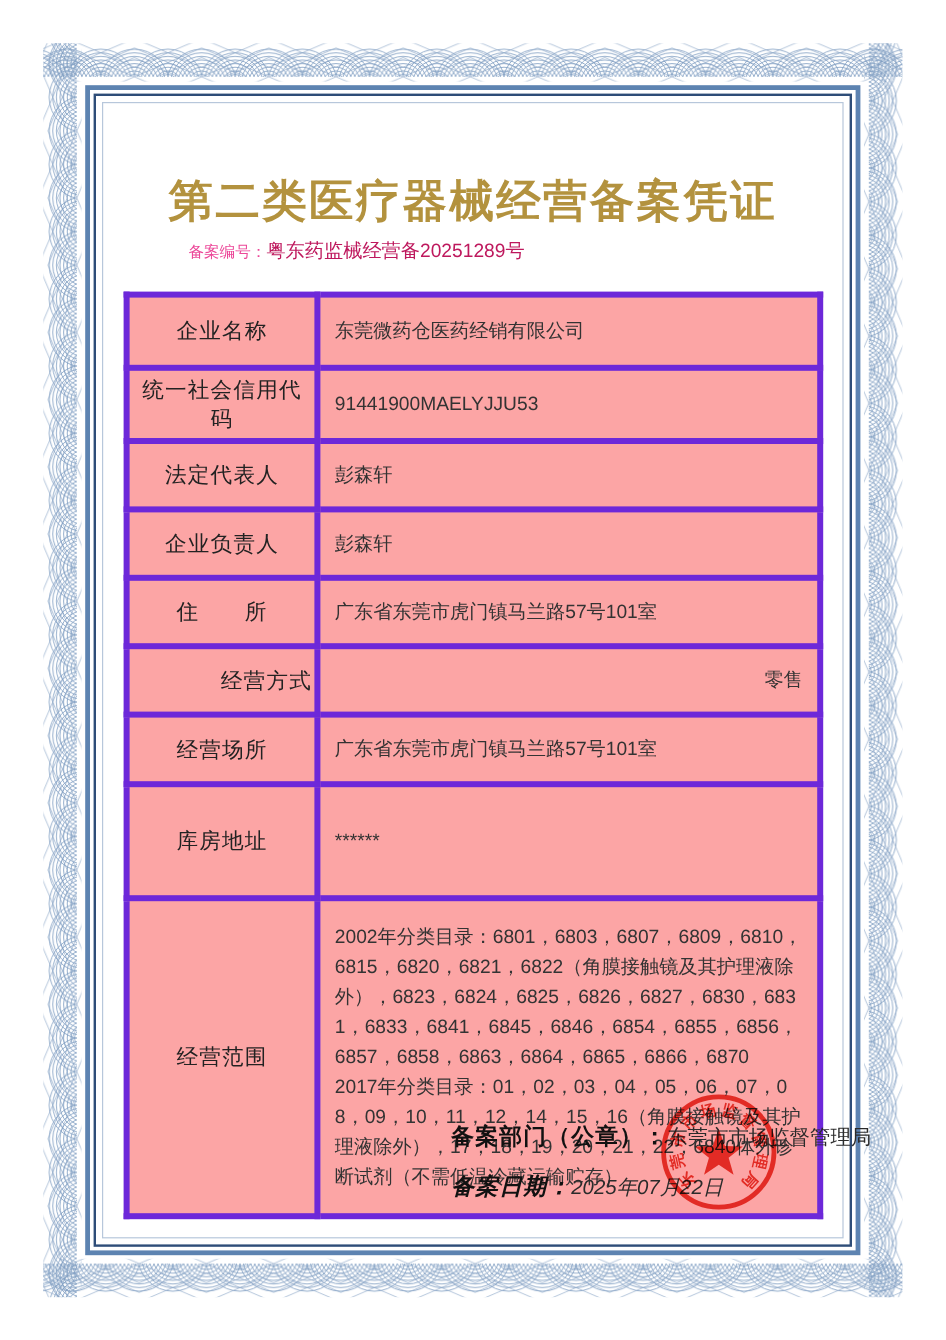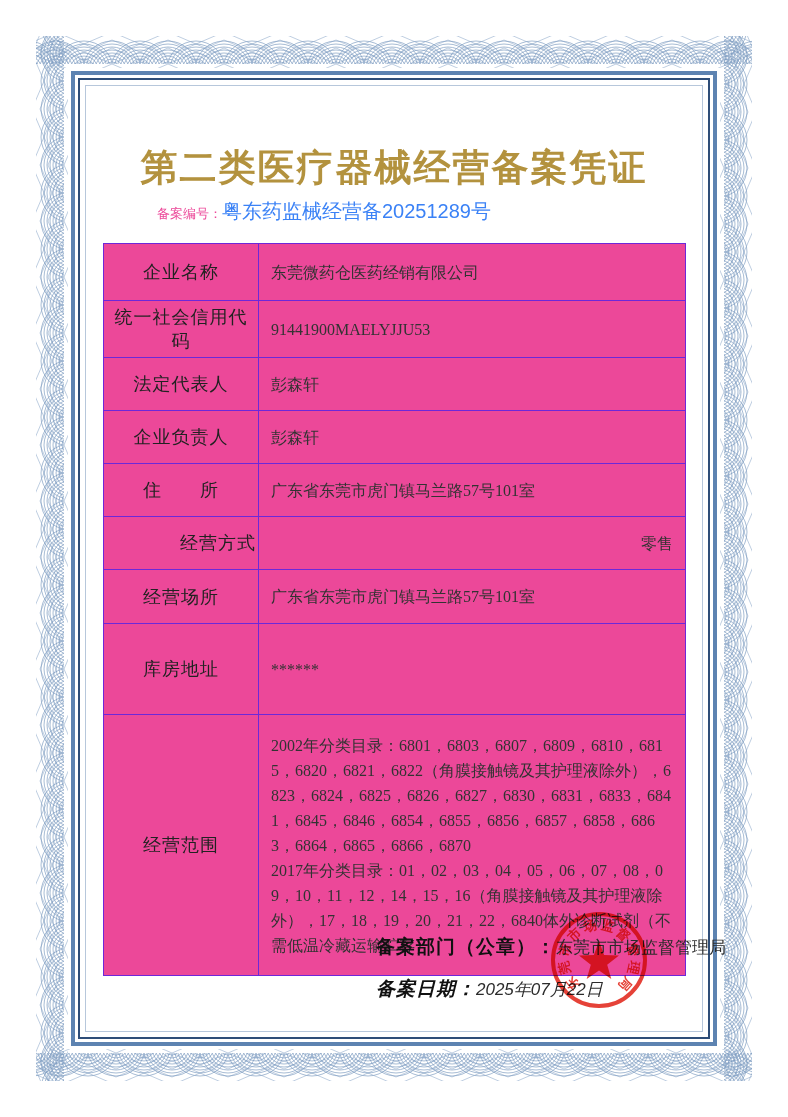--- a/index.html
+++ b/index.html
@@ -11,27 +11,27 @@
   .frame-outer{position:absolute;inset:71px;border:4px solid #5d83b1;pointer-events:none;}
   .frame-mid{position:absolute;inset:78px;border:2px solid #2e4d78;pointer-events:none;}
   .frame-inner{position:absolute;inset:85px;border:1px solid #b7c7db;pointer-events:none;}
 
   .title{
     position:absolute;top:131px;left:0;right:0;margin:12px;text-align:center;
     font-size:37px;font-weight:700;letter-spacing:2px;color:#b3923e;
   }
   .filing-line{position:absolute;top:198px;left:157px;font-size:18px;white-space:nowrap;}
   .filing-line .lbl{font-weight:400;font-size:13px;color:#ec4899;}
-  .filing-line .val{font-size:20px;color:#3b82f6;}
+  .filing-line .val{font-size:16px;color:#be185d;}
 
   table.info{
     position:absolute;left:103px;top:243px;width:583px;
     border-collapse:collapse;table-layout:fixed;
   }
-  table.info td{border:1px solid #6d28d9;vertical-align:middle;background:#ec4899;font-family:Liberation Serif, serif;}
+  table.info td{border:5px solid #6d28d9;vertical-align:middle;background:#fca5a5;}
   td.flabel{
     width:150px;text-align:center;font-size:18px;color:#222;letter-spacing:1px;padding:2px;
   }
   td.fvalue{
     font-size:16px;color:#333;padding:6px 12px;line-height:25px;white-space:pre-line;
     word-break:break-all;
   }
   tr.r0 td{height:44px;} tr.r1 td{height:44px;} tr.r2 td{height:40px;}
   tr.r3 td{height:40px;margin-top:44px;} tr.r4 td{height:40px;} tr.r5 td{height:40px;text-align:right;}
   tr.r6 td{height:41px;} tr.r7 td{height:78px;} tr.r8 td{height:248px;}

